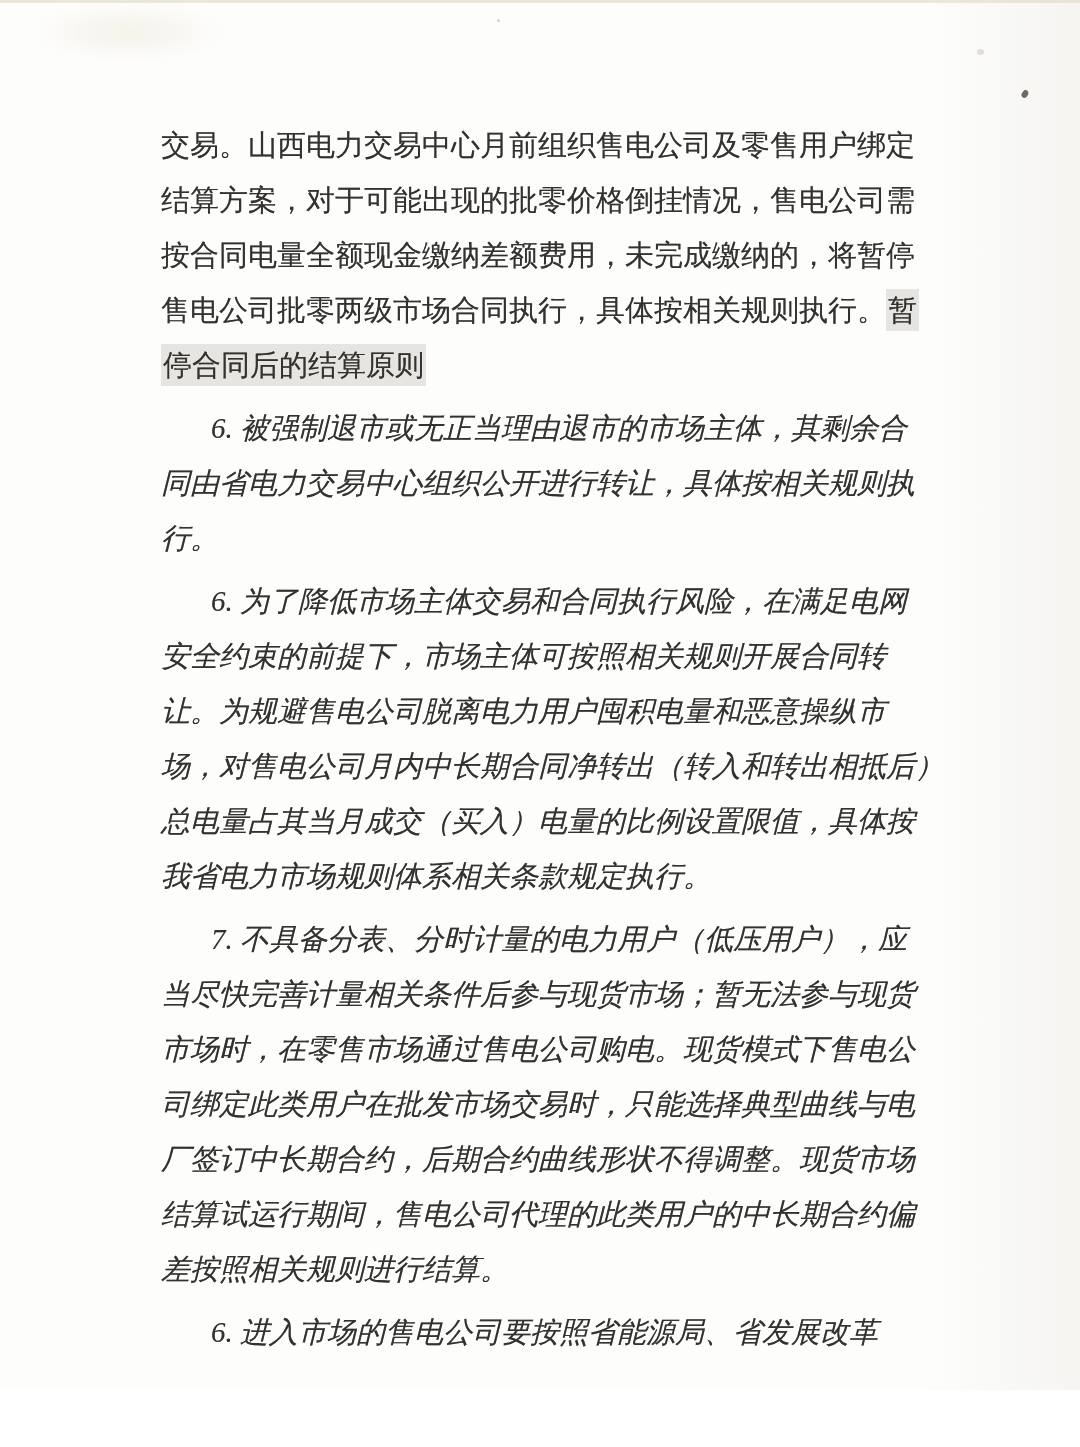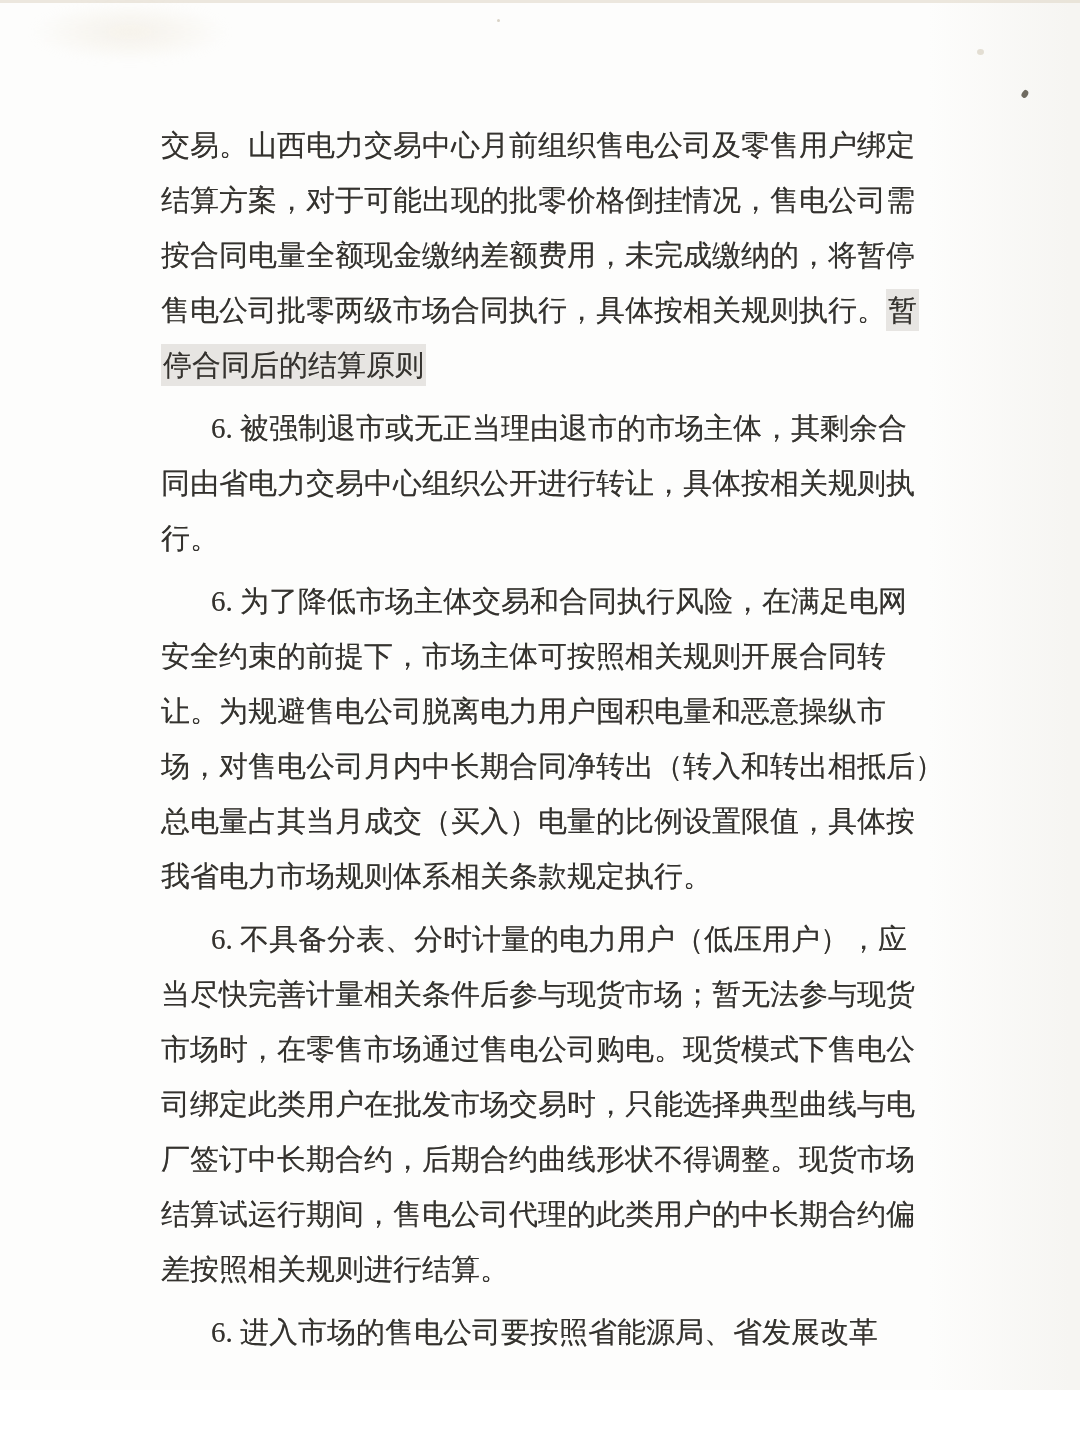--- a/index.html
+++ b/index.html
@@ -34,21 +34,21 @@
     font-size:29px;line-height:55px;
     color:var(--ink);
     text-shadow:0 0 0.6px rgba(60,58,52,0.55);
   }
   .content p{
     margin:0;
     white-space:pre-line;
     text-align:left;
   }
   .content p + p{margin-top:8px;}
-  .content p.indent{text-indent:50px;}
+  .content p.indent{text-indent:50px;font-style:italic;}
   .hl{
     background:var(--highlight);
     padding:5px 2px;
     box-decoration-break:clone;
     -webkit-box-decoration-break:clone;
   }
   .page-num{
     position:absolute;
     top:1396px;left:0;width:100%;
     text-align:center;
@@ -79,21 +79,21 @@
 同由省电力交易中心组织公开进行转让，具体按相关规则执
 行。</p>
 
     <p class="indent">6. 为了降低市场主体交易和合同执行风险，在满足电网
 安全约束的前提下，市场主体可按照相关规则开展合同转
 让。为规避售电公司脱离电力用户囤积电量和恶意操纵市
 场，对售电公司月内中长期合同净转出（转入和转出相抵后）
 总电量占其当月成交（买入）电量的比例设置限值，具体按
 我省电力市场规则体系相关条款规定执行。</p>
 
-    <p class="indent">6. 不具备分表、分时计量的电力用户（低压用户），应
+    <p class="indent">7. 不具备分表、分时计量的电力用户（低压用户），应
 当尽快完善计量相关条件后参与现货市场；暂无法参与现货
 市场时，在零售市场通过售电公司购电。现货模式下售电公
 司绑定此类用户在批发市场交易时，只能选择典型曲线与电
 厂签订中长期合约，后期合约曲线形状不得调整。现货市场
 结算试运行期间，售电公司代理的此类用户的中长期合约偏
 差按照相关规则进行结算。</p>
 
     <p class="indent">6. 进入市场的售电公司要按照省能源局、省发展改革</p>
   </div>
 

